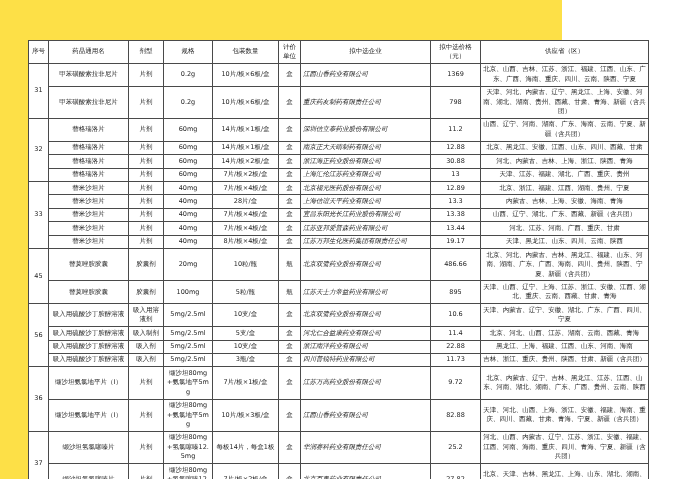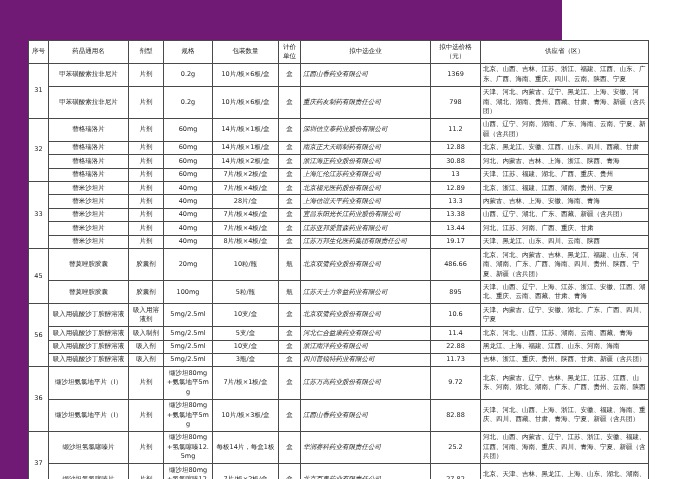--- a/index.html
+++ b/index.html
@@ -1,35 +1,35 @@
 <!DOCTYPE html>
 <html><head>
 <meta charset="utf-8">
 <style>
   html,body{margin:0;padding:0;}
   body{
     width:677px;height:479px;background:#ffffff;overflow:hidden;
     font-family:"DejaVu Sans","Liberation Sans",sans-serif;
     -webkit-font-smoothing:antialiased;
   }
-  .page{position:relative;width:562px;height:479px;background:#701a75;}
+  .page{position:relative;width:562px;height:479px;background:#fde047;}
   table.drug-table{
     position:absolute;left:28px;top:40px;width:620px;
     border-collapse:collapse;table-layout:fixed;
     background:#ffffff;color:#1c1c1c;
   }
   .drug-table th,.drug-table td{
     border:1px solid #4a4a4a;
     font-size:6.5px;line-height:1.45;font-weight:normal;
     padding:1.5px 2px;vertical-align:middle;text-align:center;
     word-break:break-all;overflow:hidden;
   }
   .drug-table thead th{height:12px;}
   .drug-table td.c-company{text-align:left;font-style:italic;}
-  .drug-table td.c-regions{text-align:left;}
+  .drug-table td.c-regions{text-align:center;}
   .drug-table td.c-no{font-size:6.5px;}
 </style>
 </head>
 <body>
 
 <div class="page">
   <table class="drug-table">
     <colgroup>
         <col style="width: 20px;">
         <col style="width: 80px;">

